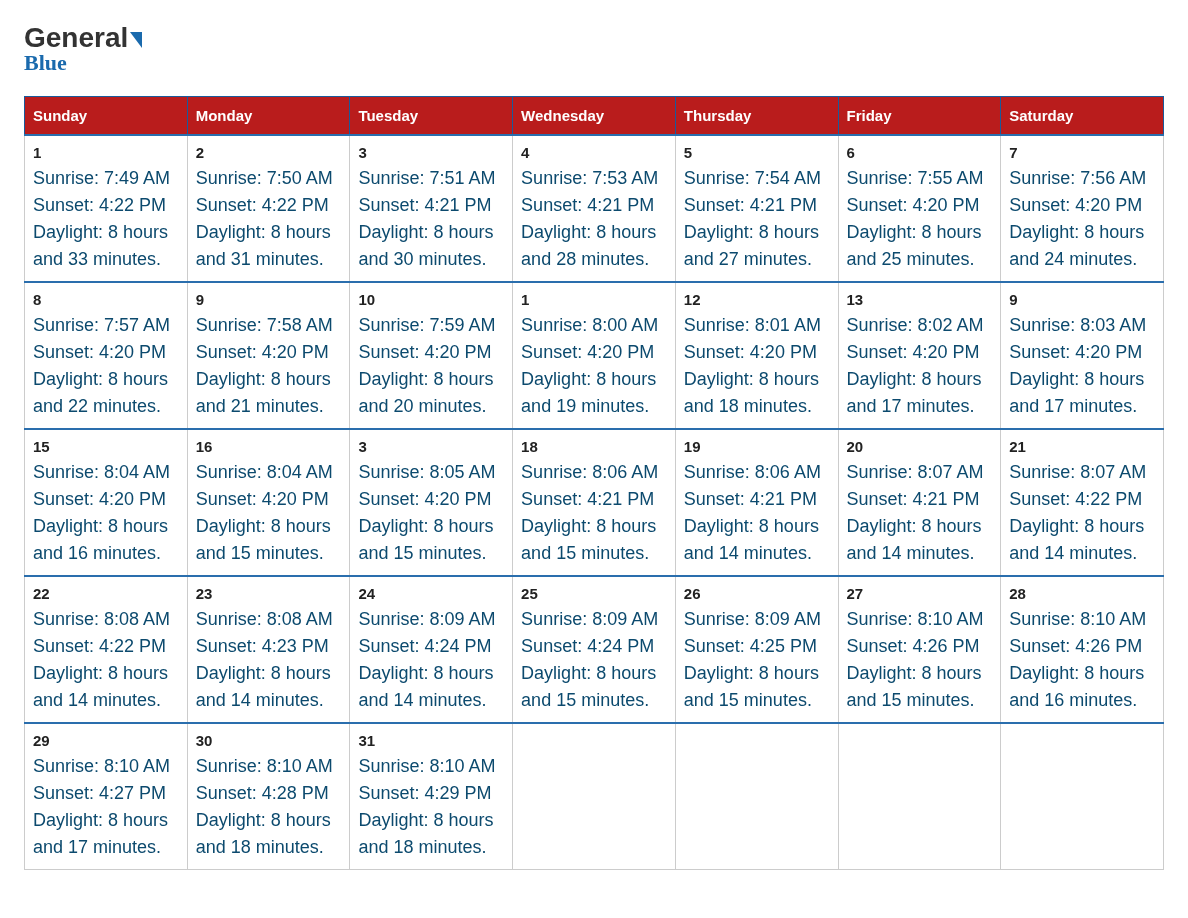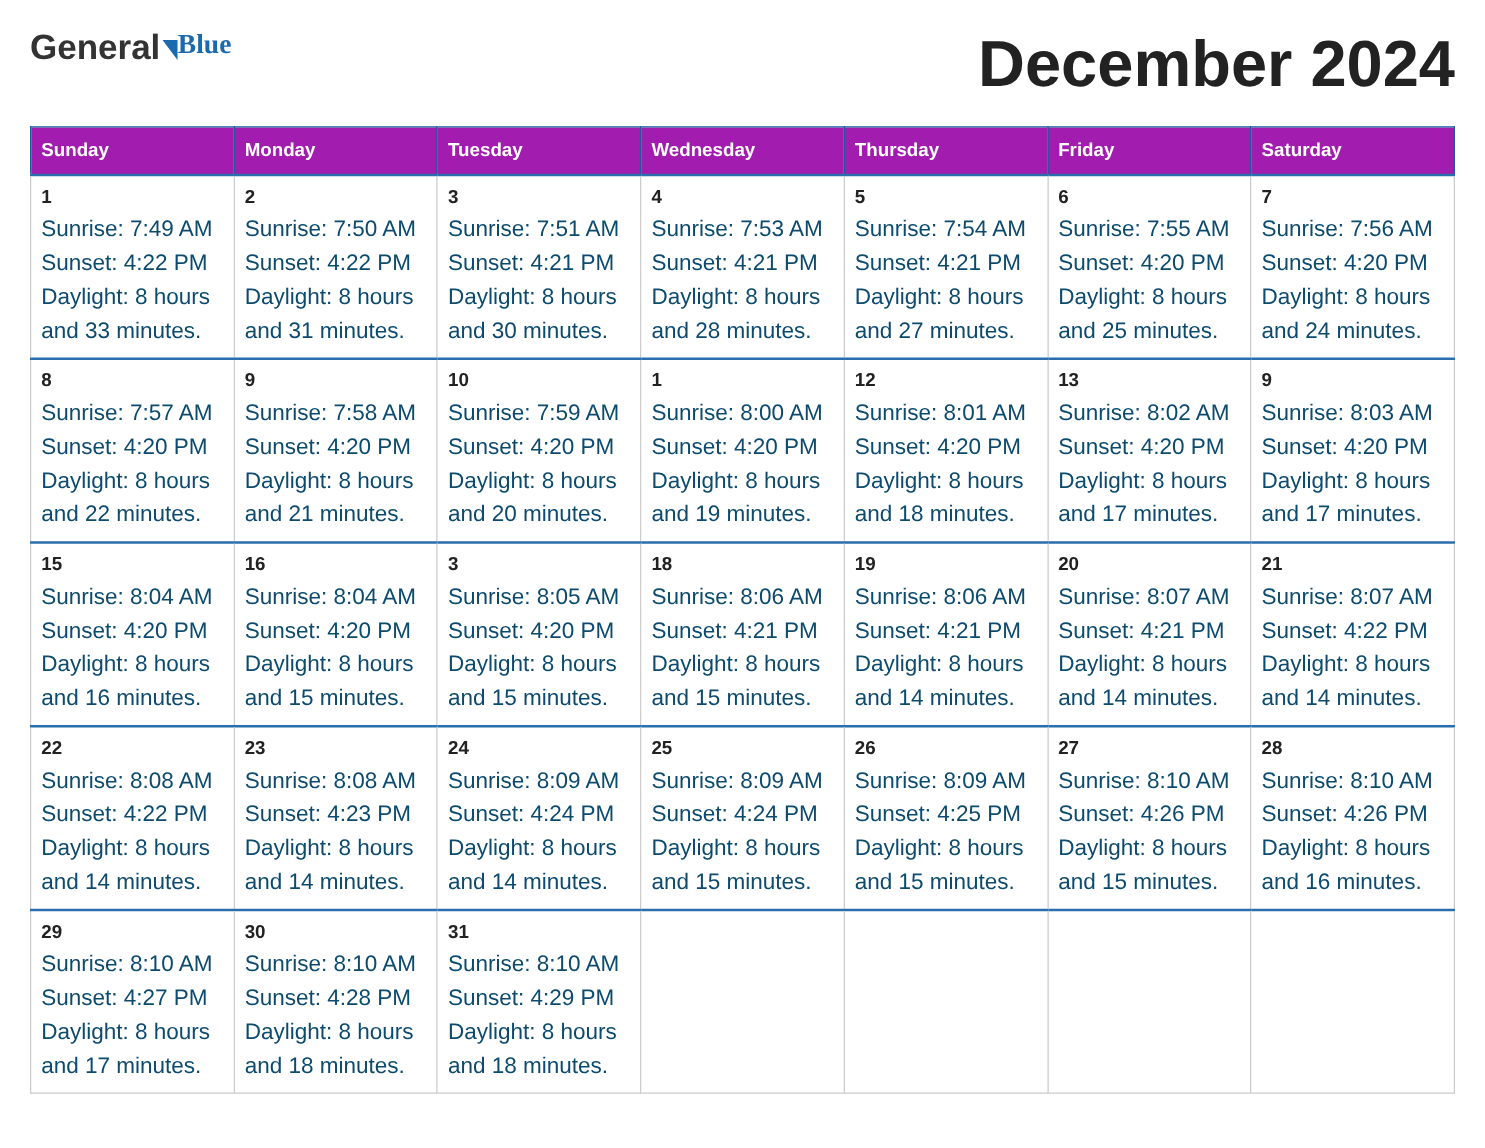--- a/index.html
+++ b/index.html
@@ -11,21 +11,21 @@
       min-height: 918px;
     }
     .header {
       display: flex;
       justify-content: space-between;
       align-items: flex-start;
       margin-bottom: 20px;
     }
     .logo {
       display: flex;
-      flex-direction: row;
+      flex-direction: column;
       align-items: flex-start;
     }
     .logo-text {
       font-size: 28px;
       font-weight: bold;
       color: #333;
       line-height: 1;
     }
     .logo-blue-line {
       font-size: 22px;
@@ -46,21 +46,21 @@
     .location {
       font-size: 22px;
       color: #555;
       margin-top: 4px;
     }
     .calendar {
       width: 100%;
       border-collapse: collapse;
     }
     .calendar th {
-      background-color: #a21caf;
+      background-color: #b91c1c;
       color: #fff;
       font-size: 15px;
       font-weight: bold;
       padding: 10px 8px;
       text-align: left;
       border: 1px solid #1a5a9a;
     }
     .calendar td {
       vertical-align: top;
       padding: 8px 8px;
@@ -93,21 +93,20 @@
 <body>
 
 <div class="header">
   <div class="logo">
     <div class="logo-text">
       General<span style="display:inline-block;width:0;height:0;border-left:12px solid transparent;border-right:0;border-bottom:0;border-top:16px solid #1a6aad;margin-left:2px;vertical-align:middle;"></span>
     </div>
     <div class="logo-blue-line">Blue</div>
   </div>
   <div class="title-block">
-    <div class="month-title">December 2024</div>
   </div>
 </div>
 
 <table class="calendar">
   <thead>
     <tr>
     <th>Sunday</th>
         <th>Monday</th>
         <th>Tuesday</th>
         <th>Wednesday</th>

